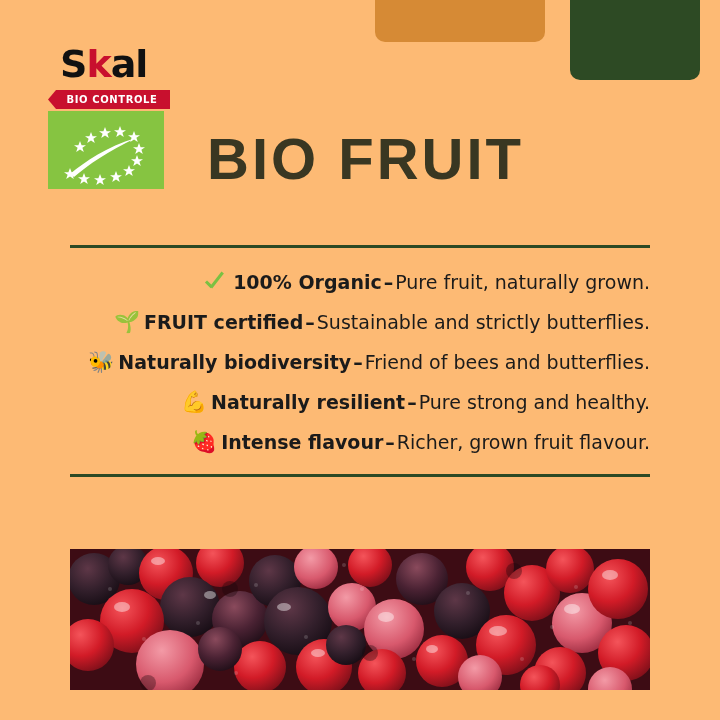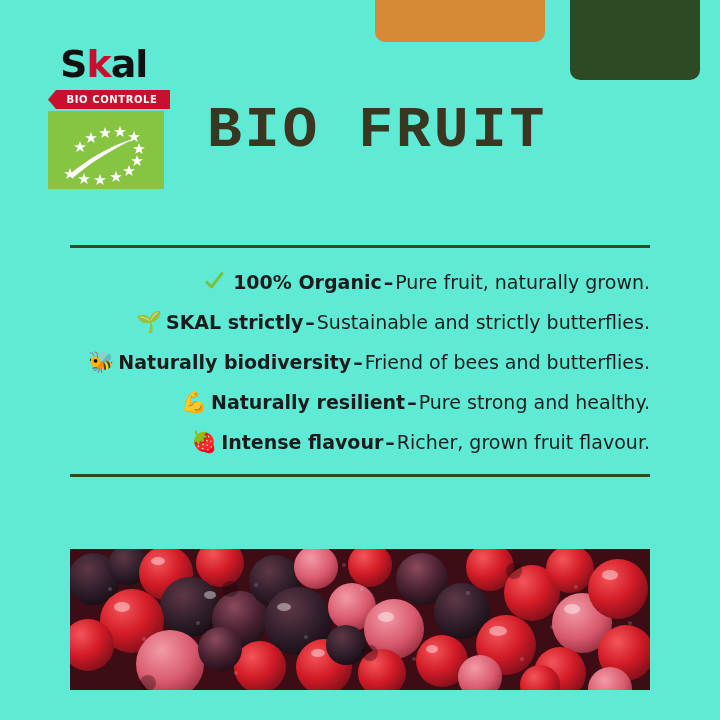--- a/index.html
+++ b/index.html
@@ -8,21 +8,21 @@
     background: #ffffff;
   }
   body {
     font-family: "Liberation Sans", sans-serif;
     -webkit-font-smoothing: antialiased;
   }
   #poster {
     position: relative;
     width: 720px;
     height: 720px;
-    background: #5eead4;
+    background: #fdba74;
     overflow: hidden;
   }
 
   
   .topbar {
     position: absolute;
     top: 0;
   }
   #bar-orange {
     left: 375px;
@@ -95,22 +95,22 @@
     overflow: hidden;
   }
   #eu-organic-logo svg {
     display: block;
   }
 
   
   #page-title {
     position: absolute;
     left: 207px;
-    top: 100px;
-    font-family: Liberation Mono, monospace;
+    top: 128px;
+    font-family: Liberation Sans, sans-serif;
     font-weight: bold;
     font-size: 58px;
     line-height: 62px;
     letter-spacing: 3px;
     color: #393722;
     white-space: nowrap;
   }
 
   
   #benefits {
@@ -252,21 +252,21 @@
 
     <div id="benefit-items">
 
       <div class="benefit-row">
         <span class="benefit-icon"><span class="check-mark"></span></span>
         <span class="benefit-text"><span class="benefit-title">100% Organic</span><span class="benefit-dash">–</span><span class="benefit-desc">Pure fruit, naturally grown.</span></span>
       </div>
 
       <div class="benefit-row">
         <span class="benefit-icon">🌱</span>
-        <span class="benefit-text"><span class="benefit-title">SKAL strictly</span><span class="benefit-dash">–</span><span class="benefit-desc">Sustainable and strictly butterflies.</span></span>
+        <span class="benefit-text"><span class="benefit-title">FRUIT certified</span><span class="benefit-dash">–</span><span class="benefit-desc">Sustainable and strictly butterflies.</span></span>
       </div>
 
       <div class="benefit-row">
         <span class="benefit-icon">🐝</span>
         <span class="benefit-text"><span class="benefit-title">Naturally biodiversity</span><span class="benefit-dash">–</span><span class="benefit-desc">Friend of bees and butterflies.</span></span>
       </div>
 
       <div class="benefit-row">
         <span class="benefit-icon">💪</span>
         <span class="benefit-text"><span class="benefit-title">Naturally resilient</span><span class="benefit-dash">–</span><span class="benefit-desc">Pure strong and healthy.</span></span>

